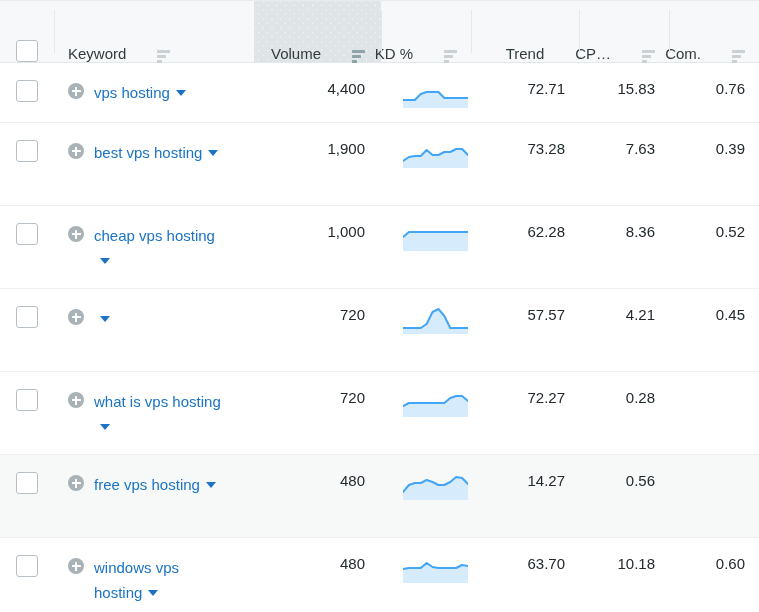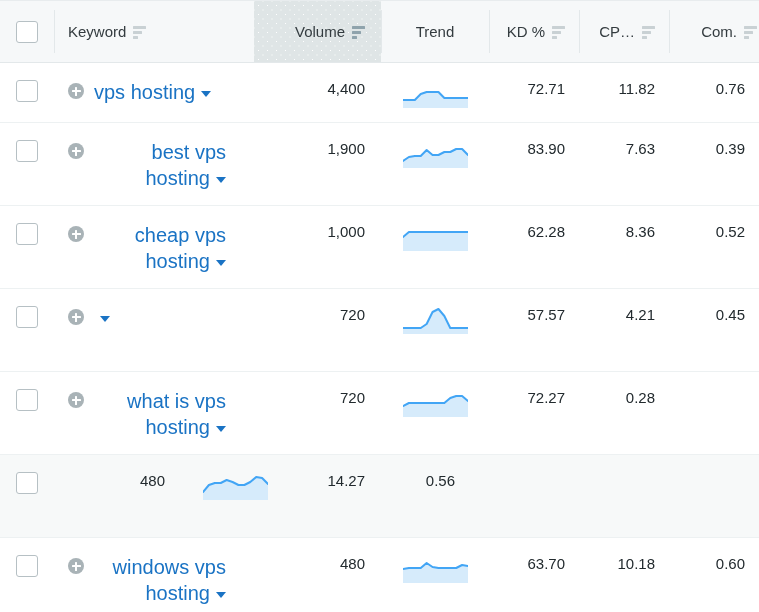--- a/index.html
+++ b/index.html
@@ -29,43 +29,44 @@
   .thead {
     display: flex;
     height: 61px;
     background: #f6f8f9;
     border-bottom: 1px solid #e3e8ea;
     position: relative;
   }
   .th {
     box-sizing: border-box;
     display: flex;
-    align-items: center;
+    align-items: flex-end;
     height: 100%;
     font-size: 15px;
     color: #333b3f;
     position: relative;
     background: #f6f8f9;
+    gap: 24px;
   }
   .th.sep::before {
     content: "";
     position: absolute;
     left: 0;
     top: 9px;
     bottom: 9px;
     width: 1px;
     background: #e3e8ea;
   }
   .th-check   { width: 54px; justify-content: center; }
   .th-keyword { width: 200px; padding-left: 14px; }
   .th-volume  { width: 127px; justify-content: flex-end; padding-right: 16px; }
   .th-trend   { width: 108px; justify-content: center; }
   .th-kd      { width: 90px;  justify-content: flex-end; padding-right: 14px; }
   .th-cpc     { width: 90px;  justify-content: flex-end; padding-right: 14px; }
-  .th-com     { width: 90px;  justify-content: flex-end; padding-right: 2px; }
+  .th-com     { width: 90px;  justify-content: flex-end; padding-right: 14px; }
 
   
   .th-volume.active {
     background-color: #dfe5e6;
     background-image:
       radial-gradient(#ffffff 0.8px, transparent 0.9px),
       radial-gradient(#ffffff 0.8px, transparent 0.9px);
     background-size: 9px 9px, 9px 9px;
     background-position: 0 0, 4.5px 4.5px;
     padding-left: 13px;
@@ -156,41 +157,41 @@
   .add-btn::after  { top: 3.5px; left: 7.2px; height: 9px; width: 1.8px; }
 
   .kw-wrap {
     display: block;
     line-height: 25px;
     max-width: 132px;
   }
   .kw-link {
     color: #1a73c4;
     text-decoration: none;
-    font-size: 20px;
+    font-size: 15px;
     cursor: pointer;
   }
   .caret {
     display: inline-block;
     width: 0;
     height: 0;
     border-left: 5px solid transparent;
     border-right: 5px solid transparent;
     border-top: 6px solid #1a73c4;
     margin-left: 6px;
     position: relative;
     top: -2px;
     cursor: pointer;
   }
 
   .spark { display: block; }
 
   
   .r-h1 { height: 59px; }
-  .r-h2 { height: 82px; text-align: right; }
+  .r-h2 { height: 82px; }
 </style>
 </head>
 <body>
 
 <div class="kw-table">
 
   <div class="thead">
 
     <div class="th th-check">
       <span class="cbx"></span>
@@ -207,33 +208,33 @@
 
     <div class="th th-volume active sep">
       <span class="th-label">Volume</span>
       <span class="sort-icon">
         <i></i>
           <i></i>
           <i></i>
       </span>
     </div>
 
+    <div class="th th-kd sep">
+      <span class="th-label">KD %</span>
+      <span class="sort-icon">
+        <i></i>
+          <i></i>
+          <i></i>
+      </span>
+    </div>
+
     <div class="th th-trend sep">
       <span class="th-label">Trend</span>
     </div>
 
-    <div class="th th-kd sep">
-      <span class="th-label">KD %</span>
-      <span class="sort-icon">
-        <i></i>
-          <i></i>
-          <i></i>
-      </span>
-    </div>
-
     <div class="th th-cpc sep">
       <span class="th-label">CP…</span>
       <span class="sort-icon">
         <i></i>
           <i></i>
           <i></i>
       </span>
     </div>
 
     <div class="th th-com sep">
@@ -257,39 +258,39 @@
           <span class="kw-wrap"><a class="kw-link">vps hosting</a><span class="caret"></span></span>
         </div>
         <div class="td td-volume">4,400</div>
         <div class="td td-trend">
           <svg class="spark" width="65" height="28" viewBox="0 0 65 28">
             <path d="M0.00 20.00 L5.91 20.00 L11.82 20.00 L17.73 14.00 L23.64 12.00 L29.55 12.00 L35.45 12.00 L41.36 18.00 L47.27 18.00 L53.18 18.00 L59.09 18.00 L65.00 18.00 L65 28 L0 28 Z" fill="#d6ebfb"></path>
             <path d="M0.00 20.00 L5.91 20.00 L11.82 20.00 L17.73 14.00 L23.64 12.00 L29.55 12.00 L35.45 12.00 L41.36 18.00 L47.27 18.00 L53.18 18.00 L59.09 18.00 L65.00 18.00 " fill="none" stroke="#42a5f5" stroke-width="2" stroke-linejoin="round" stroke-linecap="round"></path>
           </svg>
         </div>
         <div class="td td-kd">72.71</div>
-        <div class="td td-cpc">11.82</div>
+        <div class="td td-cpc">15.83</div>
         <div class="td td-com">0.76</div>
       </div>
       <div class="row r-h2">
         <div class="td td-check">
           <span class="cbx"></span>
         </div>
         <div class="td td-keyword">
           <span class="add-btn"></span>
           <span class="kw-wrap"><a class="kw-link">best vps hosting</a><span class="caret"></span></span>
         </div>
         <div class="td td-volume">1,900</div>
         <div class="td td-trend">
           <svg class="spark" width="65" height="28" viewBox="0 0 65 28">
             <path d="M0.00 21.00 L5.91 17.00 L11.82 16.00 L17.73 16.00 L23.64 10.00 L29.55 15.00 L35.45 15.00 L41.36 12.00 L47.27 12.00 L53.18 9.00 L59.09 9.00 L65.00 15.00 L65 28 L0 28 Z" fill="#d6ebfb"></path>
             <path d="M0.00 21.00 L5.91 17.00 L11.82 16.00 L17.73 16.00 L23.64 10.00 L29.55 15.00 L35.45 15.00 L41.36 12.00 L47.27 12.00 L53.18 9.00 L59.09 9.00 L65.00 15.00 " fill="none" stroke="#42a5f5" stroke-width="2" stroke-linejoin="round" stroke-linecap="round"></path>
           </svg>
         </div>
-        <div class="td td-kd">83.90</div>
+        <div class="td td-kd">73.28</div>
         <div class="td td-cpc">7.63</div>
         <div class="td td-com">0.39</div>
       </div>
       <div class="row r-h2">
         <div class="td td-check">
           <span class="cbx"></span>
         </div>
         <div class="td td-keyword">
           <span class="add-btn"></span>
           <span class="kw-wrap"><a class="kw-link">cheap vps hosting</a><span class="caret"></span></span>
@@ -339,20 +340,24 @@
             <path d="M0.00 17.00 L5.91 14.00 L11.82 14.00 L17.73 14.00 L23.64 14.00 L29.55 14.00 L35.45 14.00 L41.36 14.00 L47.27 9.00 L53.18 7.00 L59.09 7.00 L65.00 12.00 " fill="none" stroke="#42a5f5" stroke-width="2" stroke-linejoin="round" stroke-linecap="round"></path>
           </svg>
         </div>
         <div class="td td-kd">72.27</div>
         <div class="td td-com">0.28</div>
       </div>
       <div class="row hover r-h2">
         <div class="td td-check">
           <span class="cbx"></span>
         </div>
+        <div class="td td-keyword">
+          <span class="add-btn"></span>
+          <span class="kw-wrap"><a class="kw-link">free vps hosting</a><span class="caret"></span></span>
+        </div>
         <div class="td td-volume">480</div>
         <div class="td td-trend">
           <svg class="spark" width="65" height="28" viewBox="0 0 65 28">
             <path d="M0.00 20.00 L5.91 13.00 L11.82 11.00 L17.73 11.00 L23.64 8.00 L29.55 10.00 L35.45 13.00 L41.36 13.00 L47.27 10.00 L53.18 5.00 L59.09 6.00 L65.00 12.00 L65 28 L0 28 Z" fill="#d6ebfb"></path>
             <path d="M0.00 20.00 L5.91 13.00 L11.82 11.00 L17.73 11.00 L23.64 8.00 L29.55 10.00 L35.45 13.00 L41.36 13.00 L47.27 10.00 L53.18 5.00 L59.09 6.00 L65.00 12.00 " fill="none" stroke="#42a5f5" stroke-width="2" stroke-linejoin="round" stroke-linecap="round"></path>
           </svg>
         </div>
         <div class="td td-cpc">14.27</div>
         <div class="td td-com">0.56</div>
       </div>

